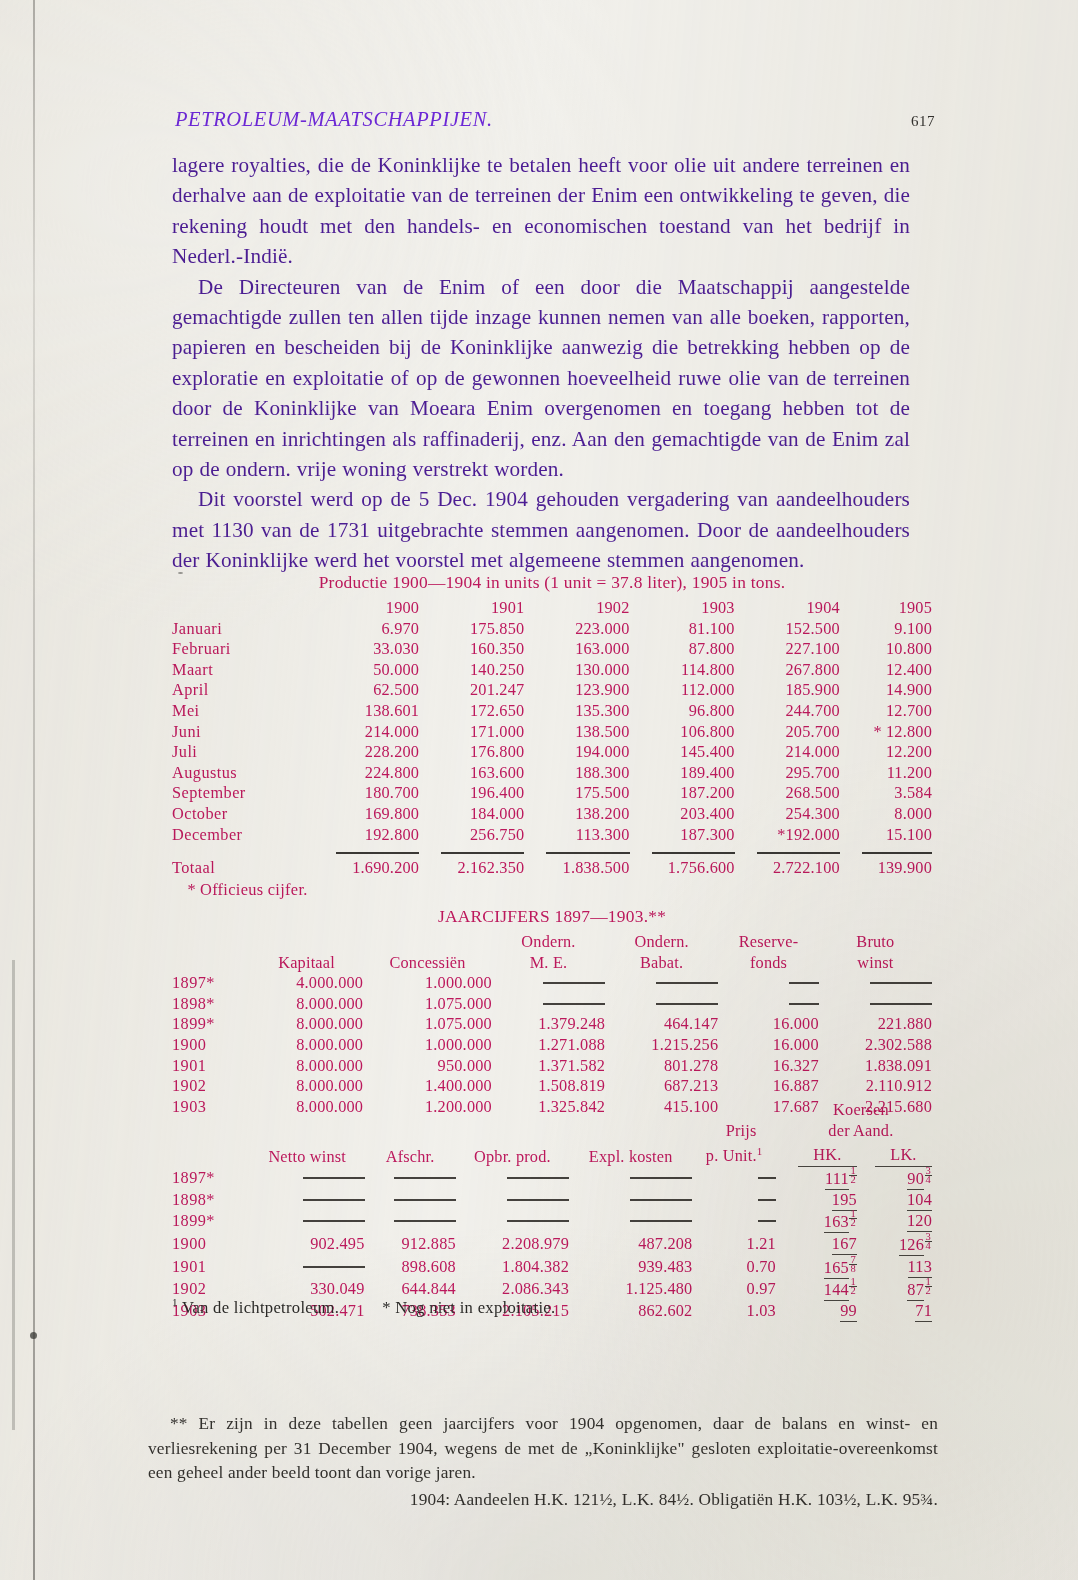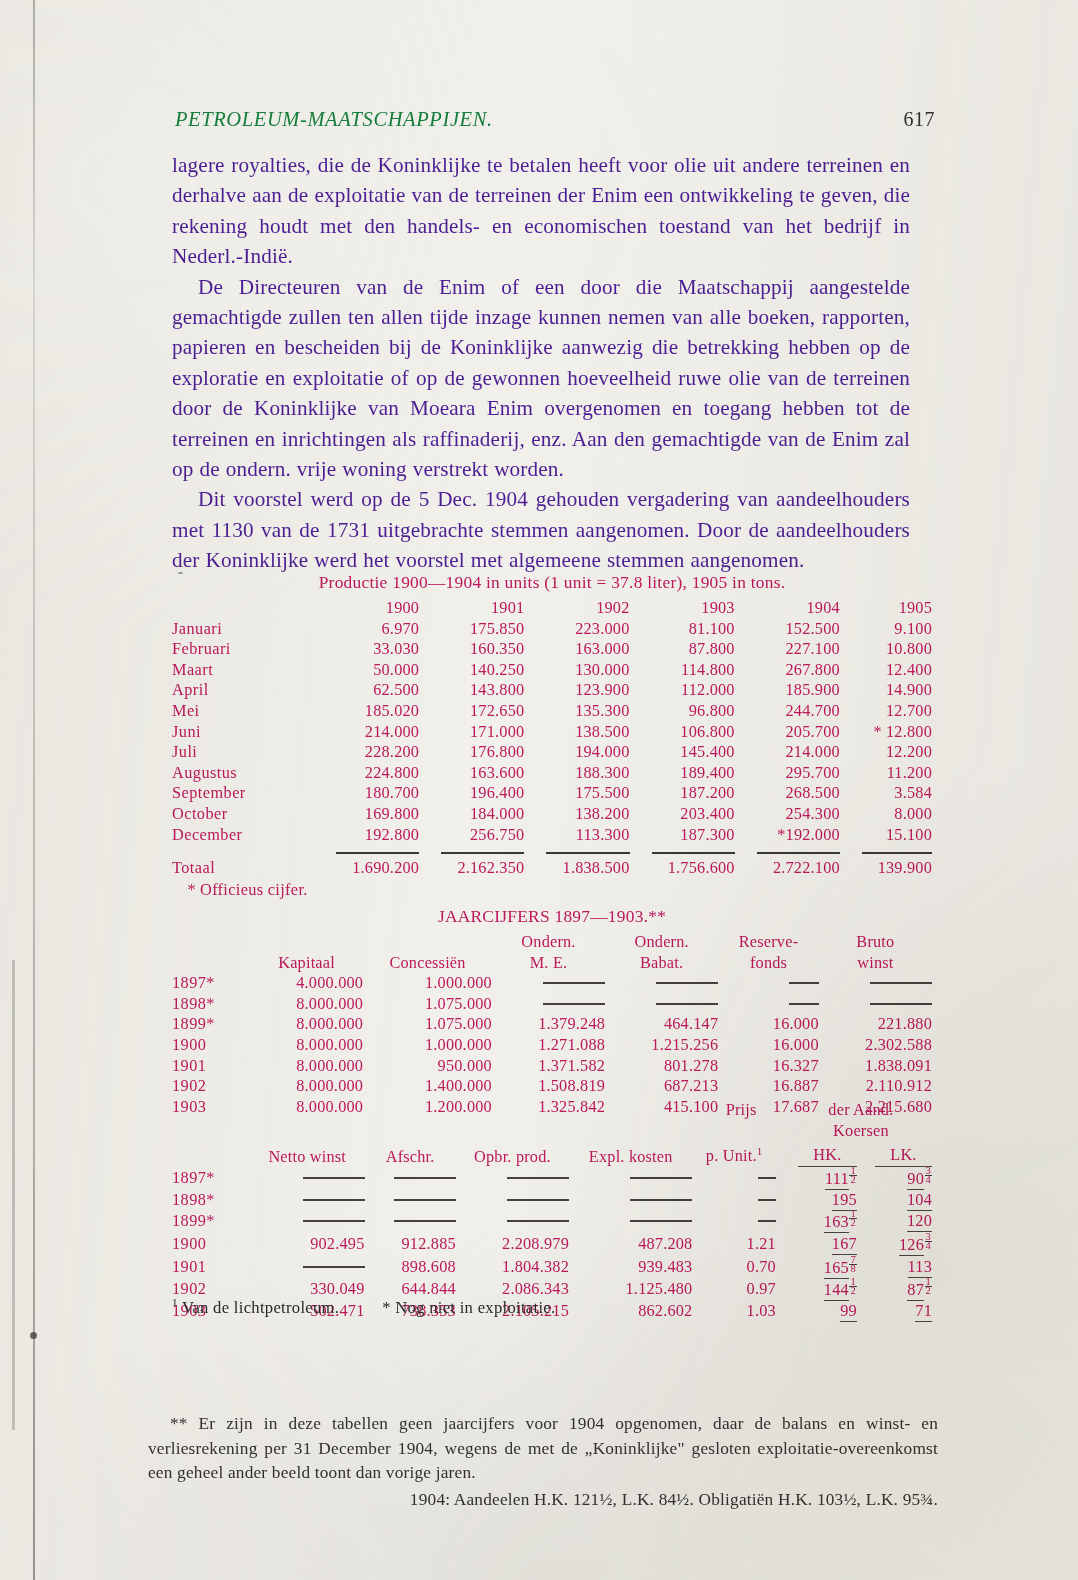--- a/index.html
+++ b/index.html
@@ -60,24 +60,24 @@
     top: 108px;
     width: 760px;
     display: flex;
     align-items: baseline;
     justify-content: space-between;
   }
   .runhead .title {
     font-style: italic;
     font-size: 20.5px;
     letter-spacing: .6px;
-    color: #15803d;
+    color: #6d28d9;
   }
   .runhead .folio {
-    font-size: 20px;
+    font-size: 15px;
     letter-spacing: .5px;
     color: #33312e;
   }
 
   
   .body {
     position: absolute;
     left: 172px;
     top: 150px;
     width: 738px;
@@ -271,29 +271,29 @@
           <td class="num">50.000</td>
           <td class="num">140.250</td>
           <td class="num">130.000</td>
           <td class="num">114.800</td>
           <td class="num">267.800</td>
           <td class="num">12.400</td>
         </tr>
         <tr>
           <td class="lbl">April</td>
           <td class="num">62.500</td>
-          <td class="num">143.800</td>
+          <td class="num">201.247</td>
           <td class="num">123.900</td>
           <td class="num">112.000</td>
           <td class="num">185.900</td>
           <td class="num">14.900</td>
         </tr>
         <tr>
           <td class="lbl">Mei</td>
-          <td class="num">185.020</td>
+          <td class="num">138.601</td>
           <td class="num">172.650</td>
           <td class="num">135.300</td>
           <td class="num">96.800</td>
           <td class="num">244.700</td>
           <td class="num">12.700</td>
         </tr>
         <tr>
           <td class="lbl">Juni</td>
           <td class="num">214.000</td>
           <td class="num">171.000</td>
@@ -481,39 +481,39 @@
           <td class="num">2.215.680</td>
         </tr>
       </tbody>
     </table>
   </div>
 
   <div class="tablewrap" style="top:1100px;">
     <table class="grid">
       <thead>
         <tr>
+          <th class="lbl" style="width:78px;"></th>
+          <th></th>
+          <th></th>
+          <th></th>
+          <th></th>
+          <th></th>
+          <th colspan="2" style="text-align:center; padding-left:14px;">
+            <span>Koersen</span>
+          </th>
+        </tr>
+        <tr>
           <th class="lbl"></th>
           <th></th>
           <th></th>
           <th></th>
           <th></th>
           <th style="text-align:center; padding-left:14px;">Prijs</th>
           <th colspan="2" style="text-align:center; padding-left:14px;">
             <span>der Aand.</span>
-          </th>
-        </tr>
-        <tr>
-          <th class="lbl" style="width:78px;"></th>
-          <th></th>
-          <th></th>
-          <th></th>
-          <th></th>
-          <th></th>
-          <th colspan="2" style="text-align:center; padding-left:14px;">
-            <span>Koersen</span>
           </th>
         </tr>
         <tr>
           <th class="lbl"></th>
           <th class="two">Netto winst</th>
           <th class="two">Afschr.</th>
           <th class="two">Opbr. prod.</th>
           <th class="two">Expl. kosten</th>
           <th class="two">
             <span style="display:inline;">p. Unit.</span><sup class="note">1</sup>

